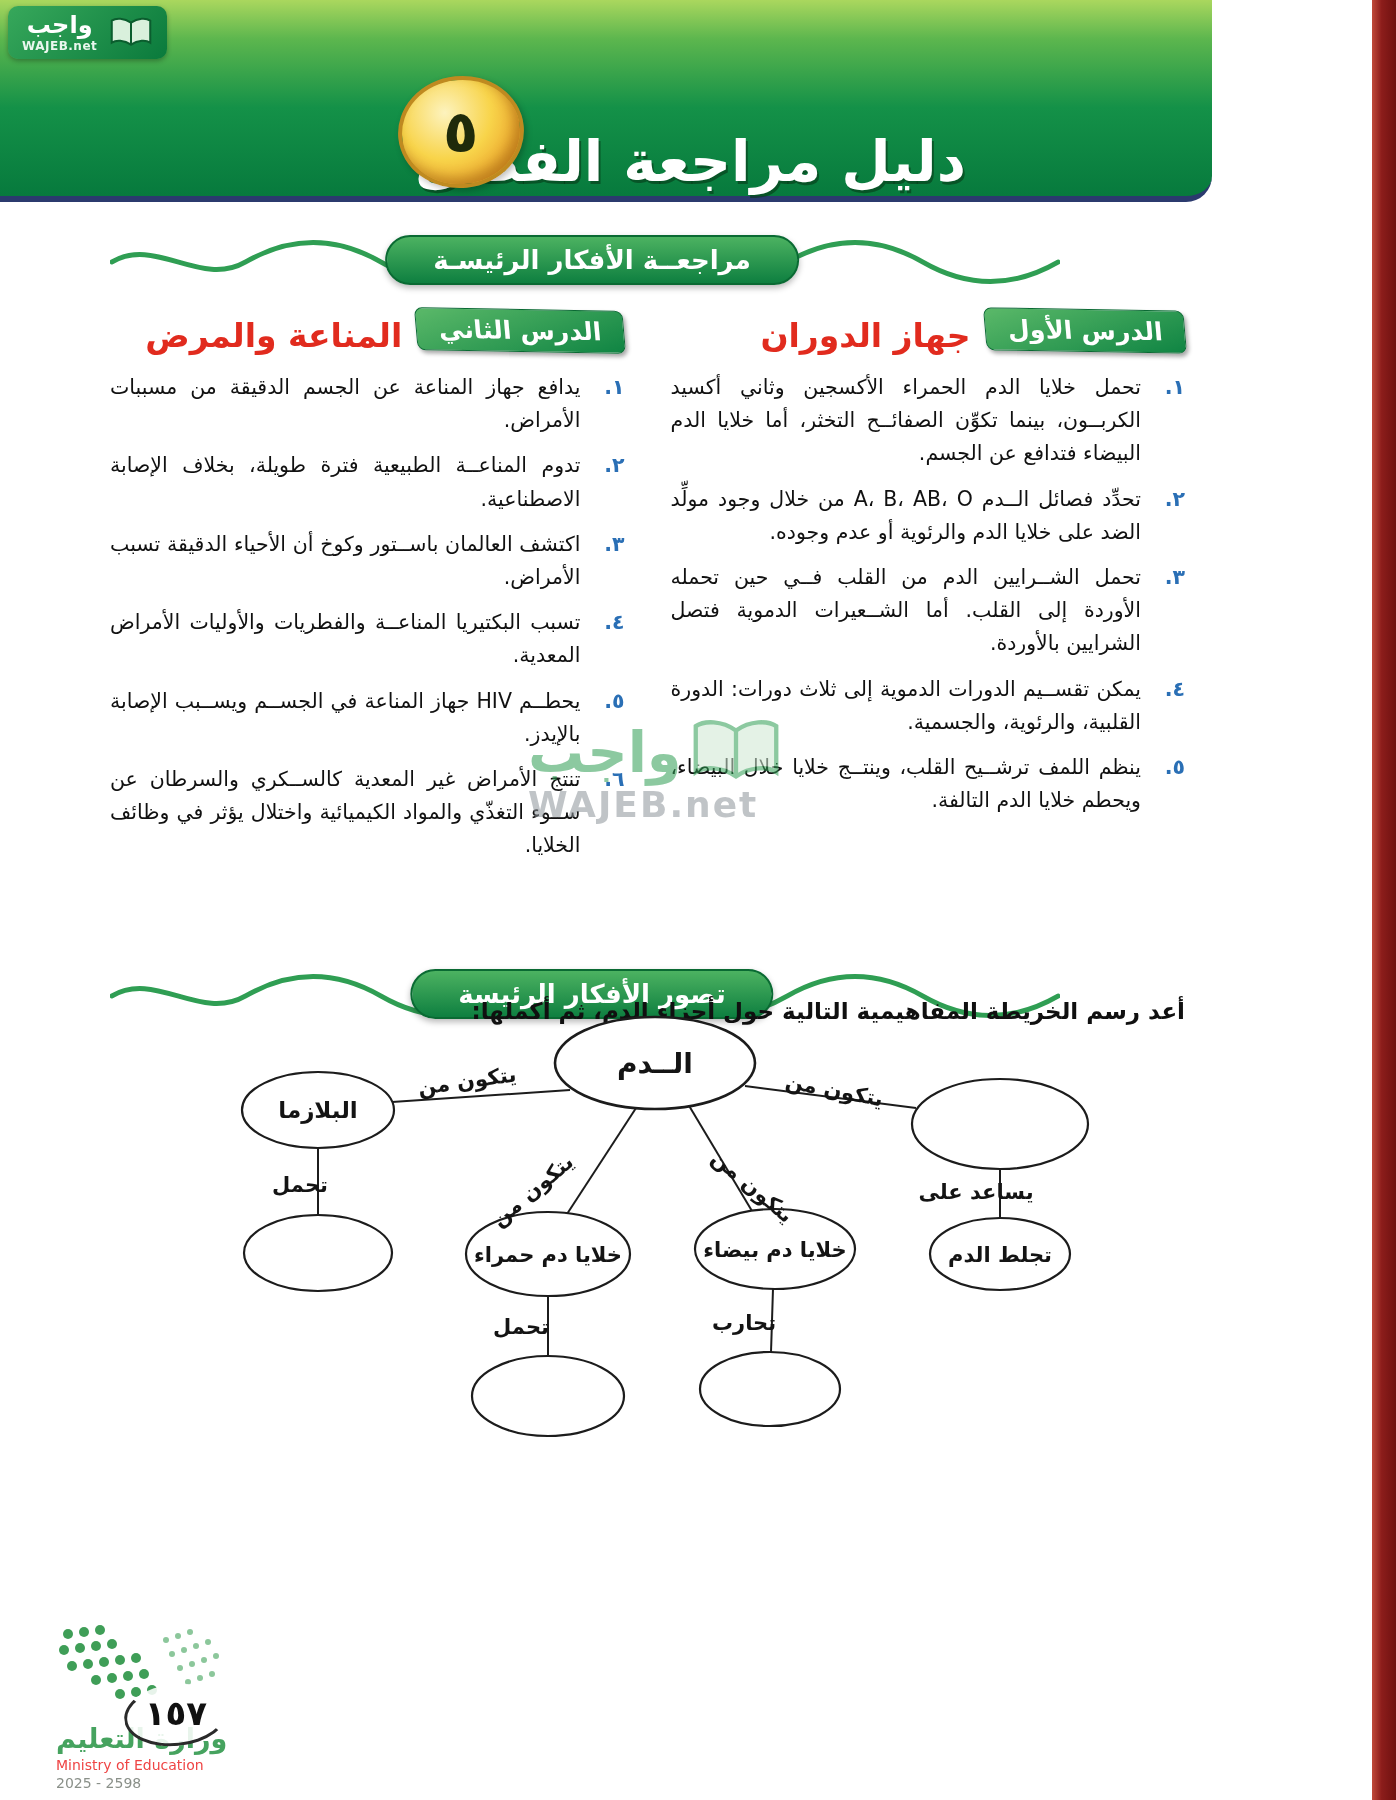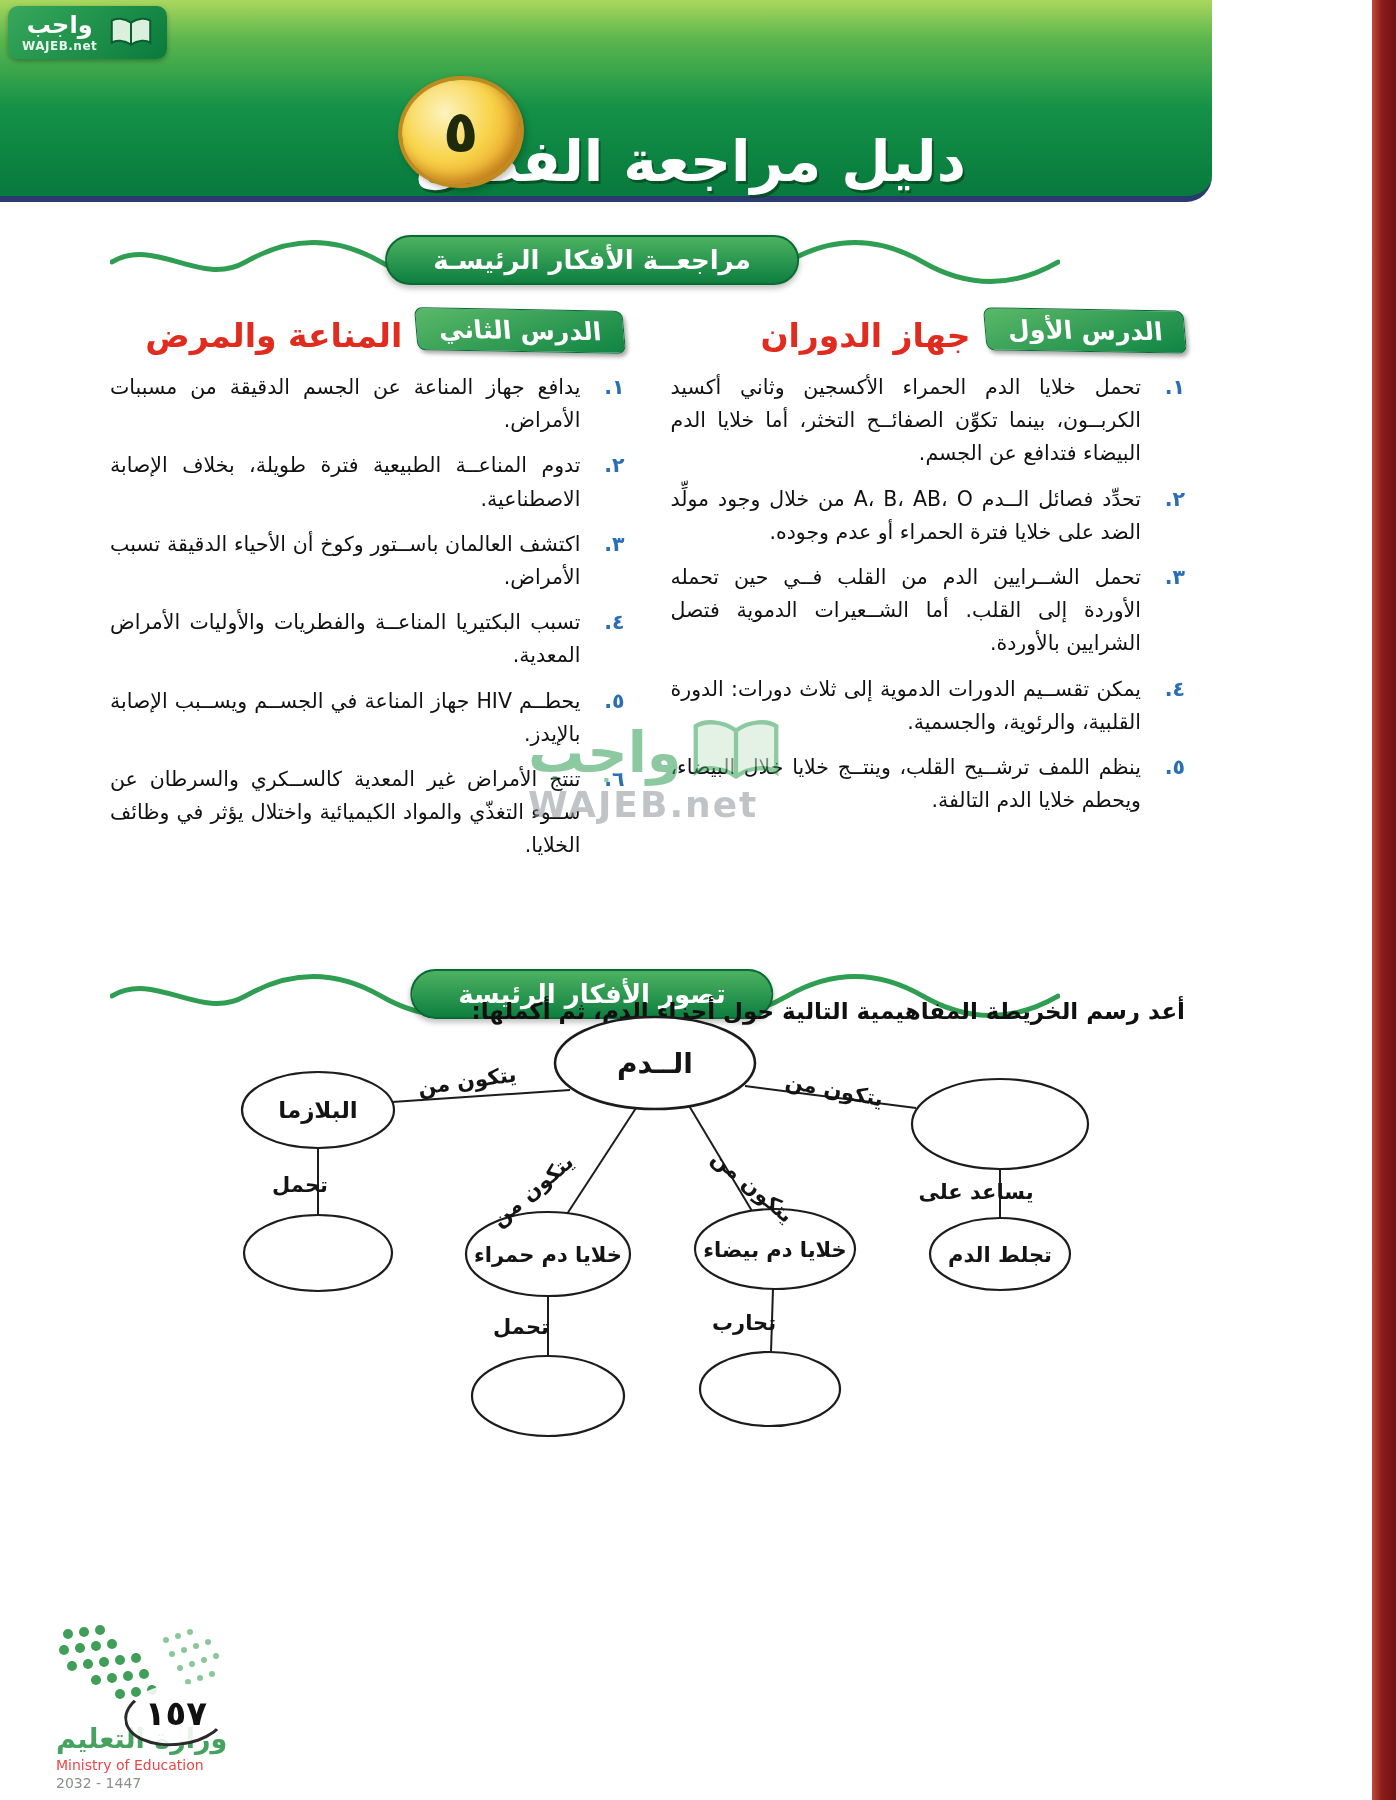--- a/index.html
+++ b/index.html
@@ -110,21 +110,21 @@
       <div class="col-header">
         <span class="badge">الدرس الأول</span>
         <span class="col-title">جهاز الدوران</span>
       </div>
       <div class="item">
         <span class="num">١.</span>
         <span class="txt">تحمل خلايا الدم الحمراء الأكسجين وثاني أكسيد الكربــون، بينما تكوِّن الصفائــح التخثر، أما خلايا الدم البيضاء فتدافع عن الجسم.</span>
       </div>
       <div class="item">
         <span class="num">٢.</span>
-        <span class="txt">تحدِّد فصائل الــدم A، B، AB، O من خلال وجود مولِّد الضد على خلايا فترة الحمراء أو عدم وجوده.</span>
+        <span class="txt">تحدِّد فصائل الــدم A، B، AB، O من خلال وجود مولِّد الضد على خلايا الدم والرئوية أو عدم وجوده.</span>
       </div>
       <div class="item">
         <span class="num">٣.</span>
         <span class="txt">تحمل الشــرايين الدم من القلب فــي حين تحمله الأوردة إلى القلب. أما الشــعيرات الدموية فتصل الشرايين بالأوردة.</span>
       </div>
       <div class="item">
         <span class="num">٤.</span>
         <span class="txt">يمكن تقســيم الدورات الدموية إلى ثلاث دورات: الدورة القلبية، والرئوية، والجسمية.</span>
       </div>
       <div class="item">
@@ -278,18 +278,18 @@
         <circle cx="136" cy="44" r="3"></circle>
         <circle cx="148" cy="40" r="3"></circle>
         <circle cx="160" cy="36" r="3"></circle>
       <circle cx="132" cy="62" r="3"></circle>
         <circle cx="144" cy="58" r="3"></circle>
         <circle cx="156" cy="54" r="3"></circle>
     </g>
   </svg>
   <div class="ministry-ar">وزارة التعليم</div>
   <div class="ministry-en">Ministry of Education</div>
-  <div class="ministry-year">2032 - 1447</div>
+  <div class="ministry-year">2025 - 2598</div>
 </footer>
 
 <div class="page-num-wrap">
   <span class="page-num">١٥٧</span>
 </div>
 
 </body></html>

